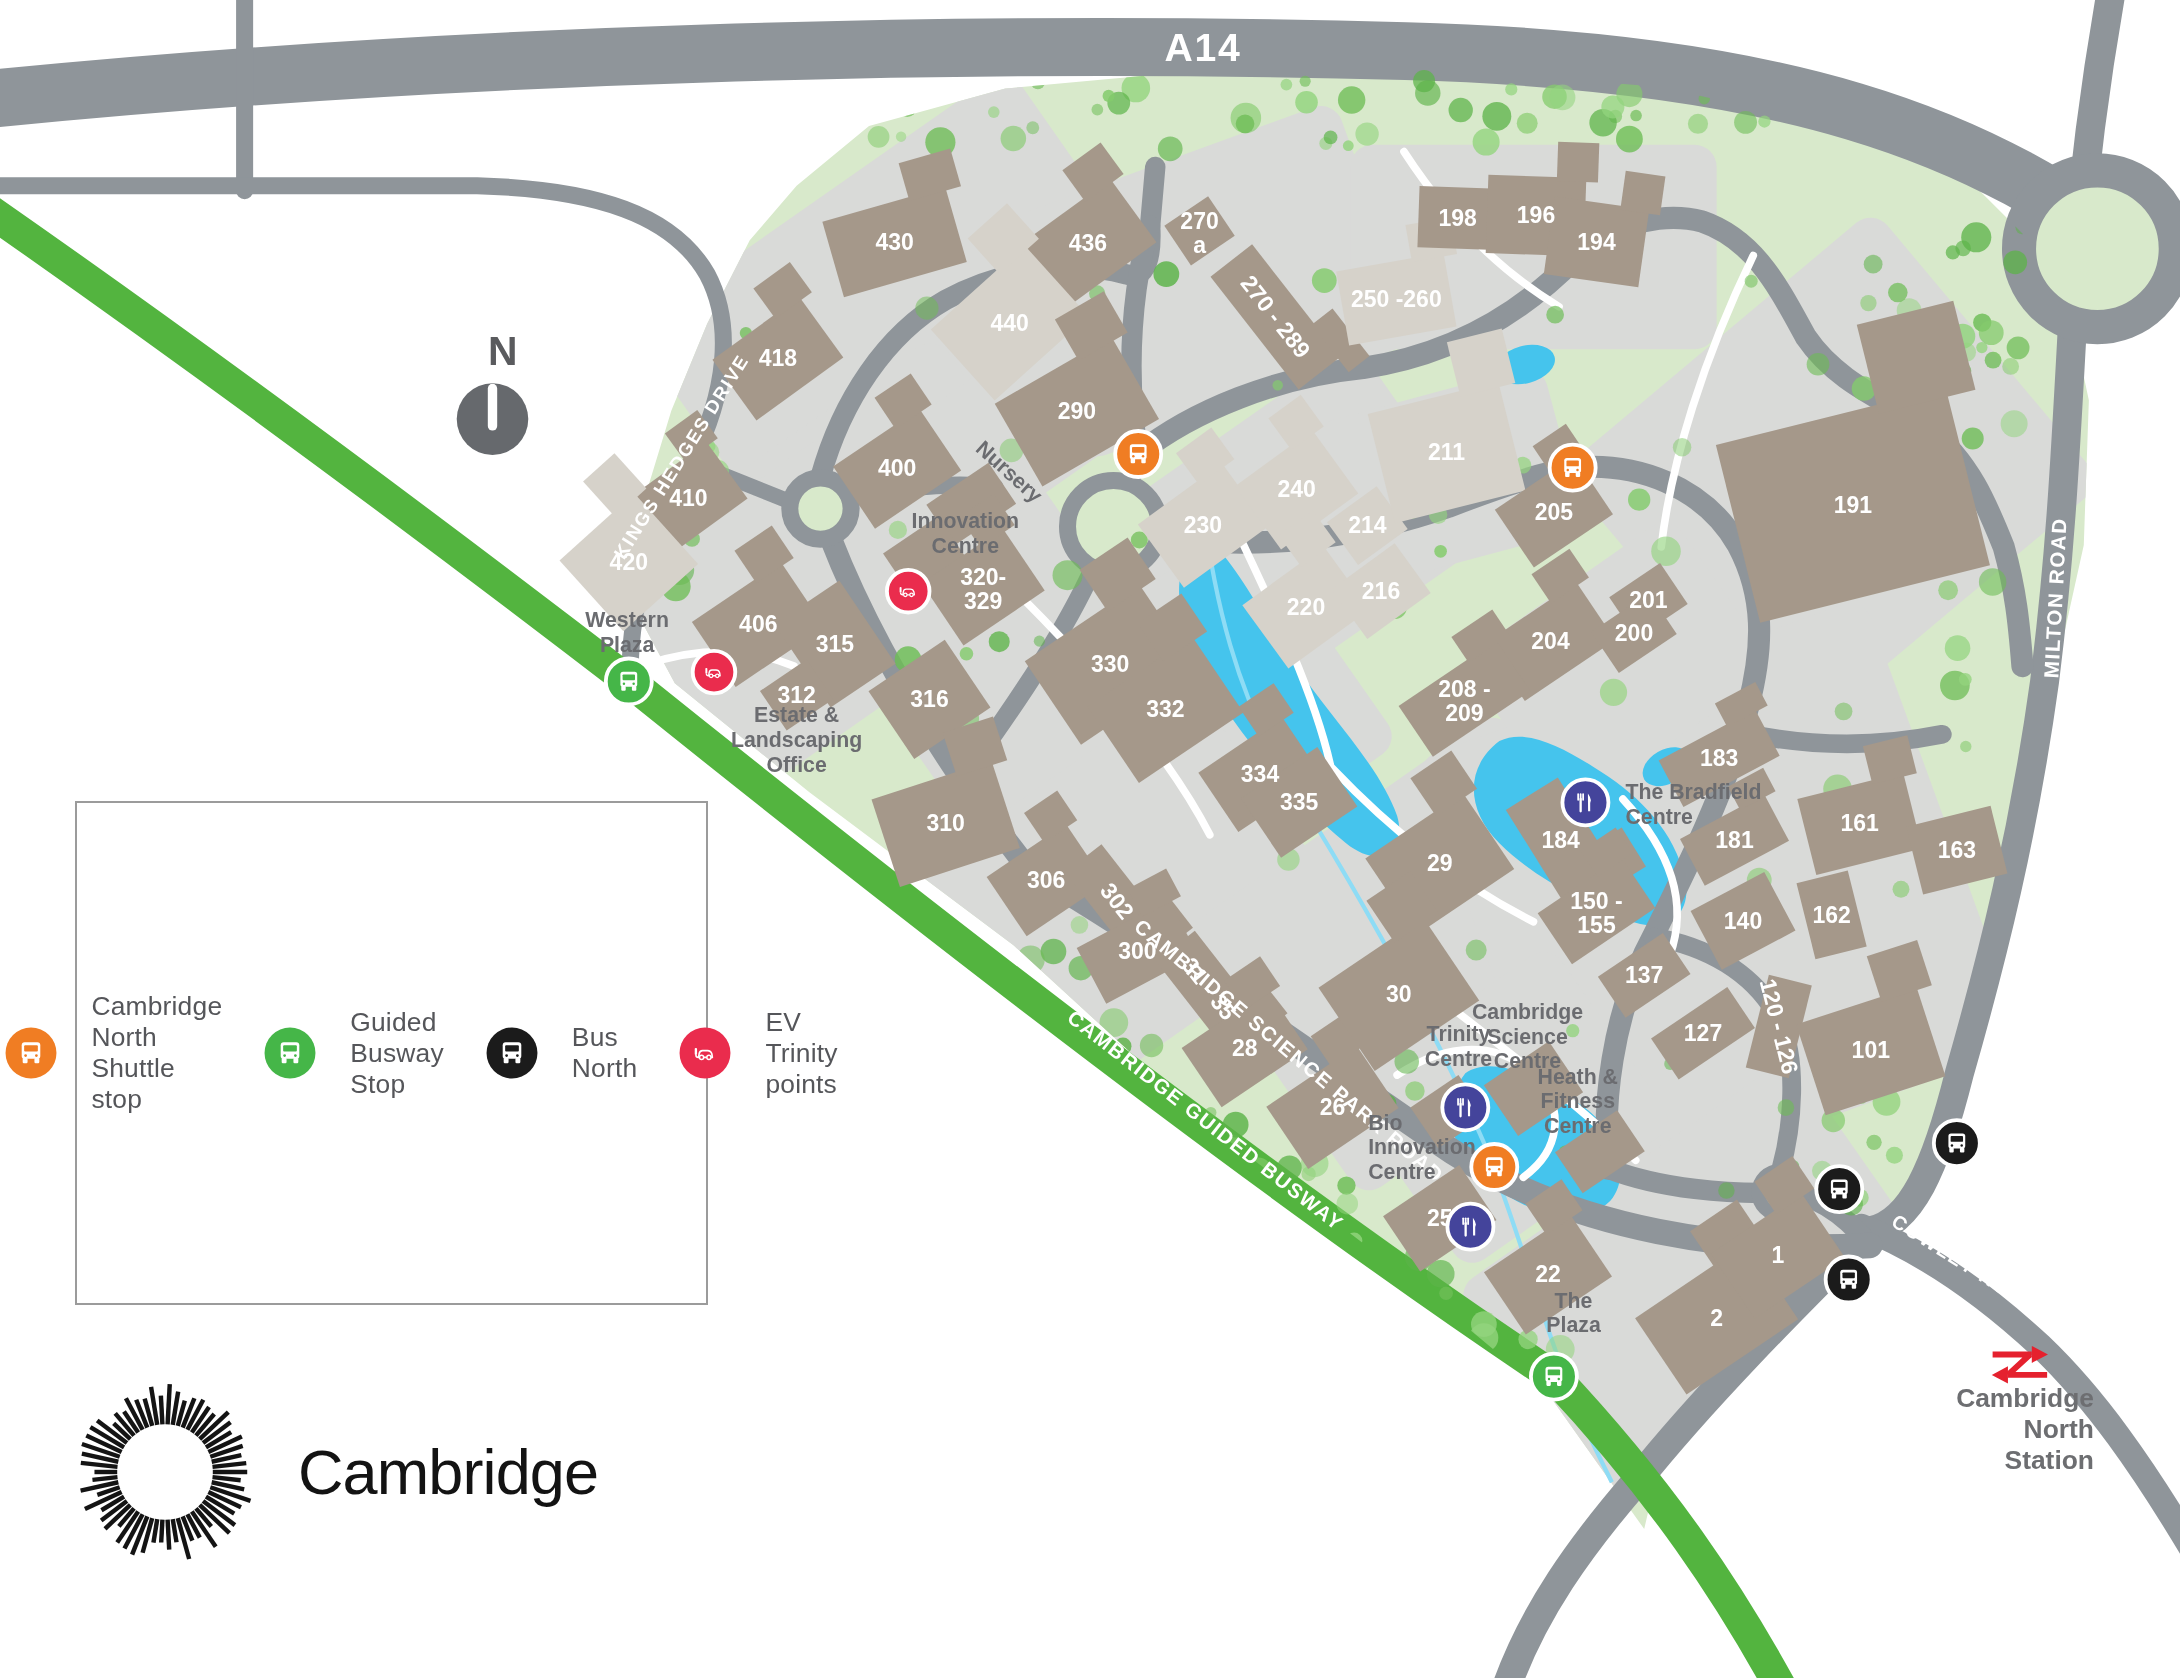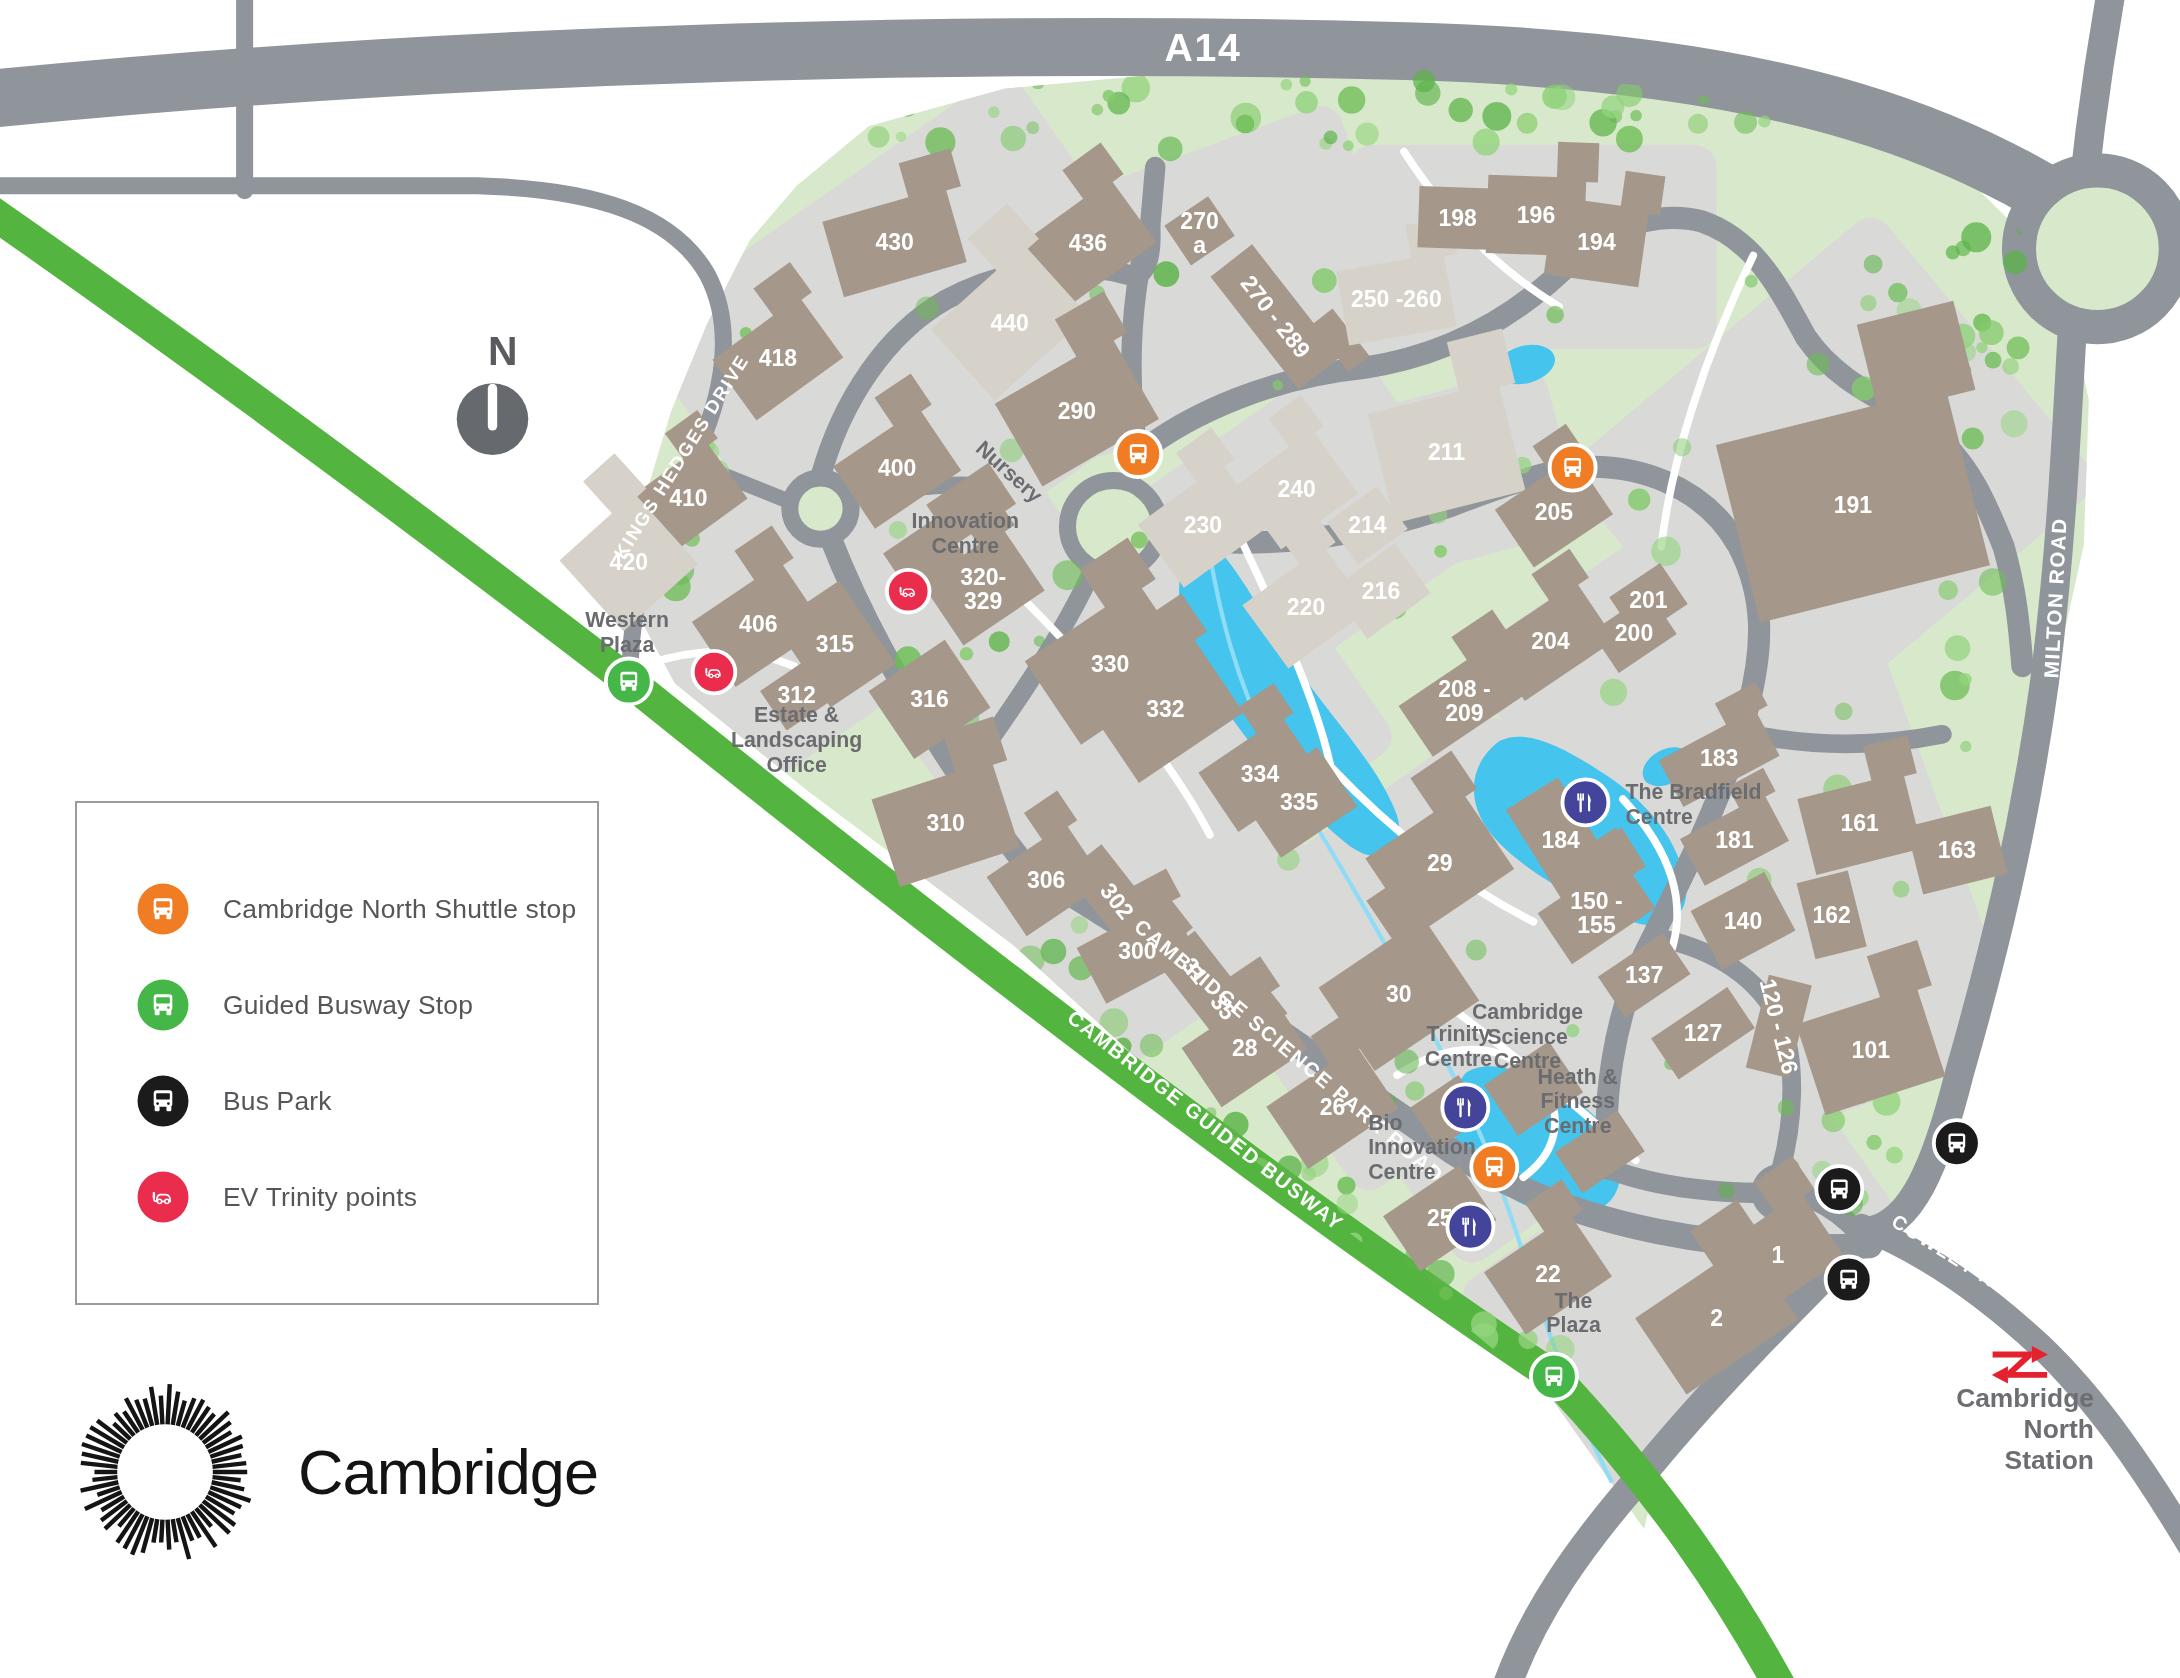--- a/index.html
+++ b/index.html
@@ -1,21 +1,21 @@
 <!DOCTYPE html>
 <html style="font-size:13.6px"><head>
 <meta charset="utf-8">
 <style>
   html,body{margin:0;padding:0;background:#fff;}
   .stage{position:relative;width:2181px;height:1679px;background:#ffffff;overflow:hidden;
          font-family:"Liberation Sans", sans-serif;}
   #map-svg{position:absolute;left:0;top:0;width:2181px;height:1679px;}
   
-  .legend{position:absolute;left:75px;top:801px;width:524px;height:504px;background:#fff;
-          border:2.6px solid #9b9b9b;box-sizing:border-box;display:flex;flex-direction:column;
+  .legend{position:absolute;left:75px;top:801px;width:633px;height:504px;background:#fff;
+          border:2.6px solid #9b9b9b;box-sizing:border-box;display:flex;flex-direction:row;
           justify-content:center;gap:40px;padding-left:58px;}
   .legend-row{display:flex;align-items:center;gap:32px;}
   .legend-row svg{width:56px;height:56px;flex:0 0 56px;}
   .legend-label{font-size:26.4px;color:#55565a;letter-spacing:0.2px;}
   
   .logo{position:absolute;left:66px;top:1373px;display:flex;align-items:center;}
   .logo svg{width:198px;height:198px;}
   .logo-text{margin-left:34px;font-size:63px;line-height:1.05;color:#131313;letter-spacing:-0.9px;}
 </style>
 </head>
@@ -765,21 +765,21 @@
           <g>
             <circle cx="33" cy="33" r="30" fill="#1b1b1b"></circle>
             <rect x="22.03846153846154" y="20.307692307692307" width="21.92307692307692" height="19.615384615384613" rx="3.4615384615384612" fill="#fff"></rect>
             <rect x="24.923076923076923" y="23.76923076923077" width="16.153846153846153" height="7.499999999999999" rx="1.1538461538461537" fill="#1b1b1b"></rect>
             <circle cx="26.653846153846153" cy="36" r="1.6153846153846152" fill="#1b1b1b"></circle>
             <circle cx="39.34615384615385" cy="36" r="1.6153846153846152" fill="#1b1b1b"></circle>
             <rect x="23.192307692307693" y="38.76923076923077" width="5.769230769230768" height="6.346153846153846" rx="1.3846153846153844" fill="#fff"></rect>
             <rect x="37.03846153846154" y="38.76923076923077" width="5.769230769230768" height="6.346153846153846" rx="1.3846153846153844" fill="#fff"></rect>
           </g>
         </svg>
-      <span class="legend-label">Bus Park</span>
+      <span class="legend-label">Bus North</span>
     </div>
     <div class="legend-row">
       <svg id="legend-icon-4" viewBox="0 0 66 66">
           <g>
             <circle cx="33" cy="33" r="30" fill="#ea2c4d"></circle>
             <rect x="20.884615384615387" y="27.230769230769234" width="2.7692307692307687" height="8.076923076923077" rx="1.1538461538461537" fill="#fff"></rect>
             <path d="M 22.26923076923077 35.30769230769231 Q 22.26923076923077 38.19230769230769 25.5 38.19230769230769" stroke="#fff" stroke-width="1.846153846153846" fill="none"></path>
             <path d="M 25.5 38.19230769230769 L 26.076923076923077 34.15384615384615 Q 26.653846153846153 30.115384615384617 30.115384615384617 30.115384615384617 L 35.88461538461539 30.115384615384617 Q 39.92307692307692 30.115384615384617 41.07692307692308 34.15384615384615 L 41.65384615384615 38.19230769230769 Z" stroke="#fff" stroke-width="1.9615384615384612" stroke-linejoin="round" fill="none"></path>
             <circle cx="28.96153846153846" cy="38.19230769230769" r="2.423076923076923" fill="#ea2c4d" stroke="#fff" stroke-width="1.7307692307692306"></circle>
             <circle cx="37.61538461538461" cy="38.19230769230769" r="2.423076923076923" fill="#ea2c4d" stroke="#fff" stroke-width="1.7307692307692306"></circle>

